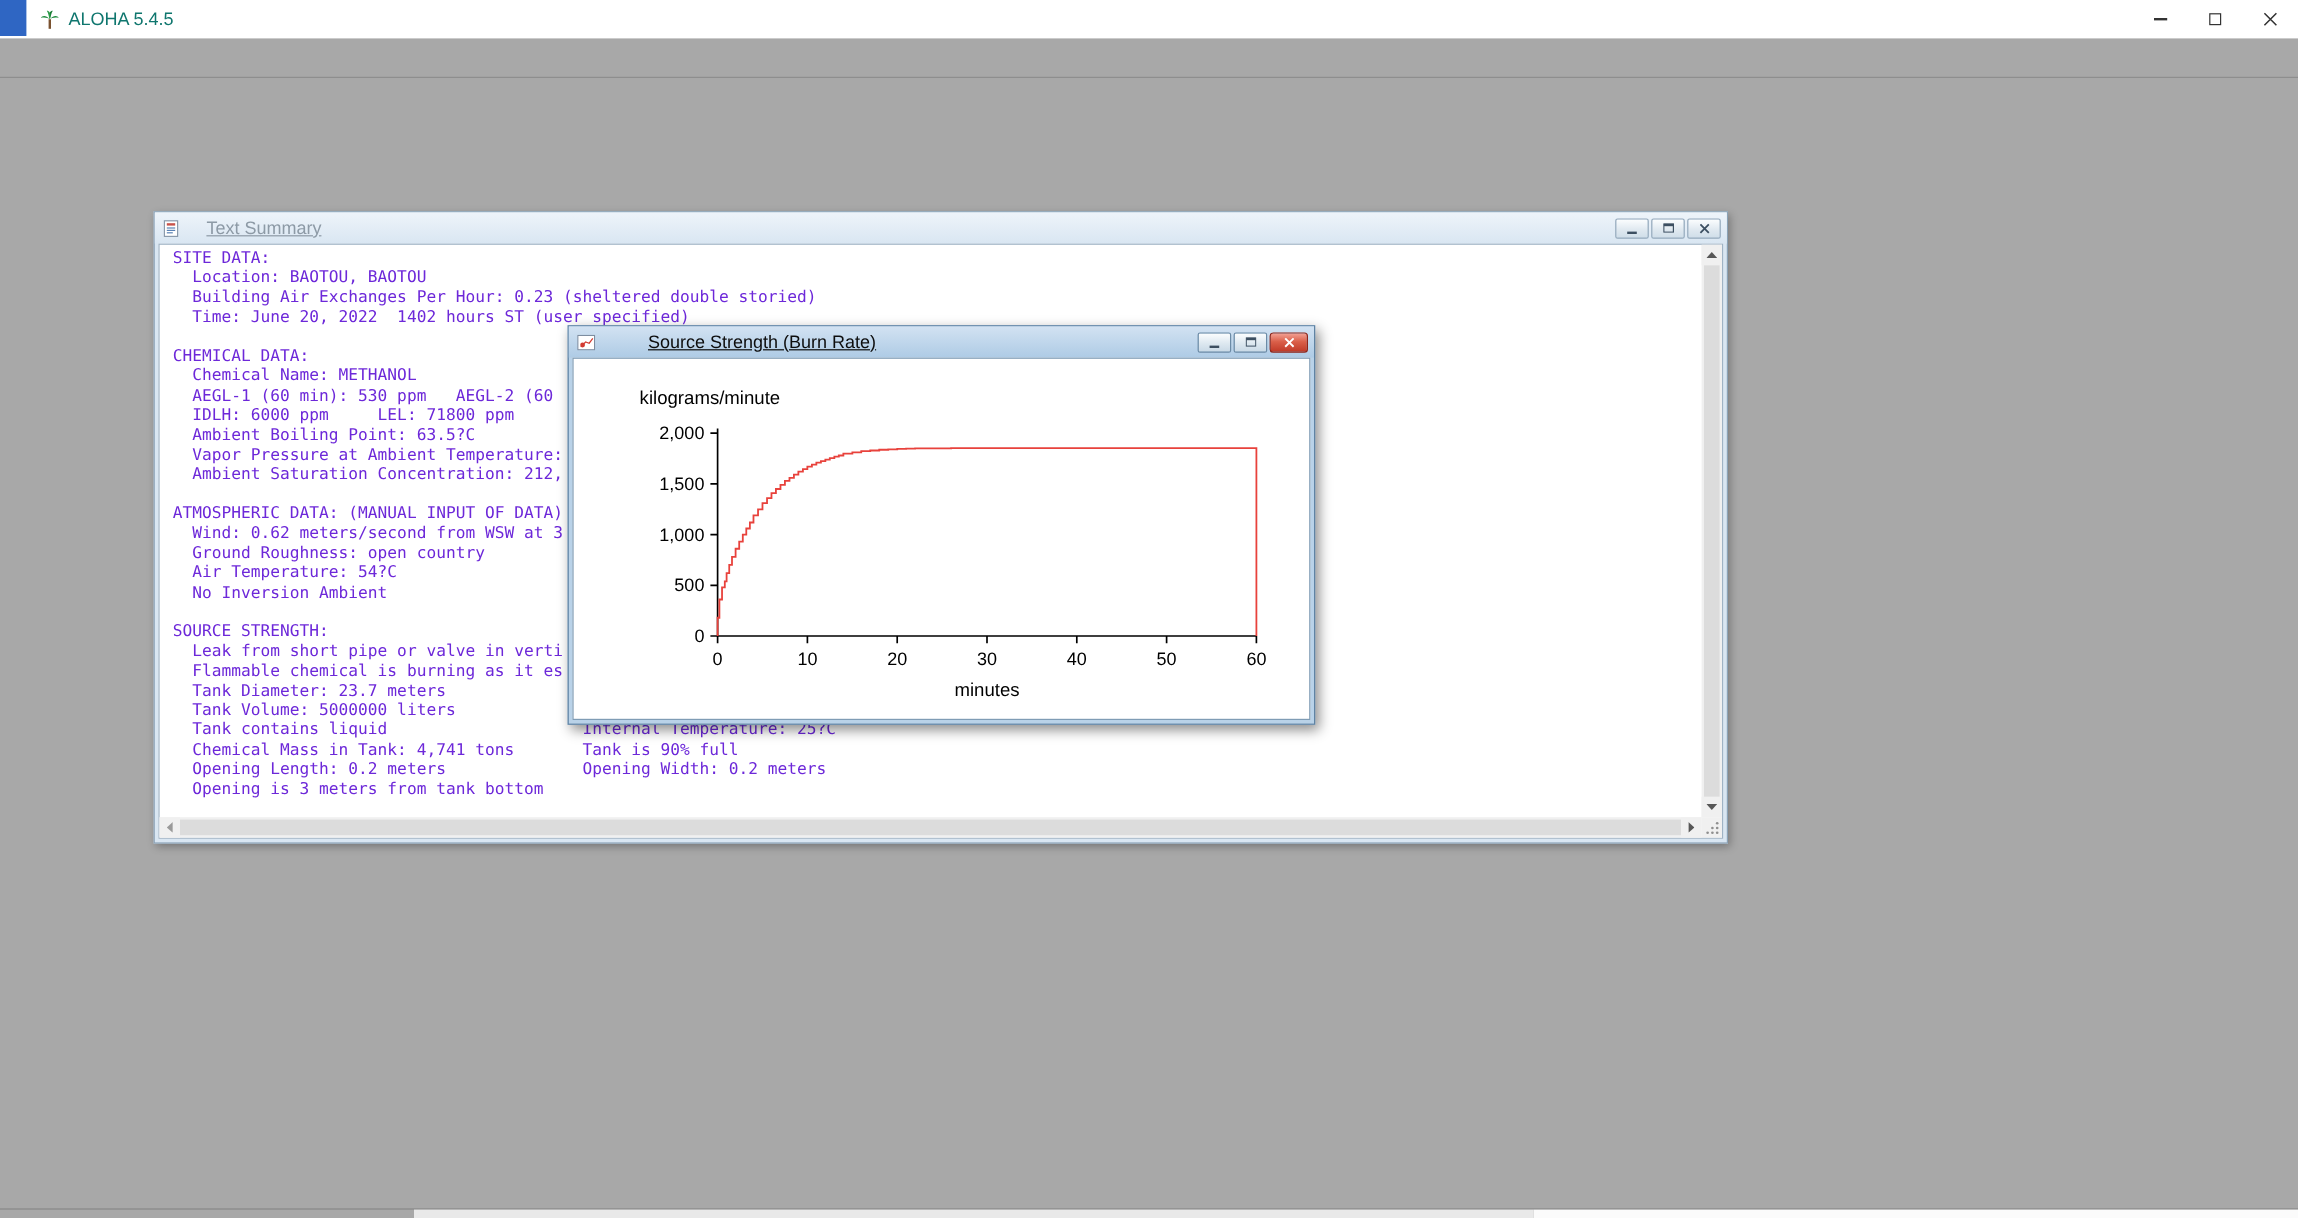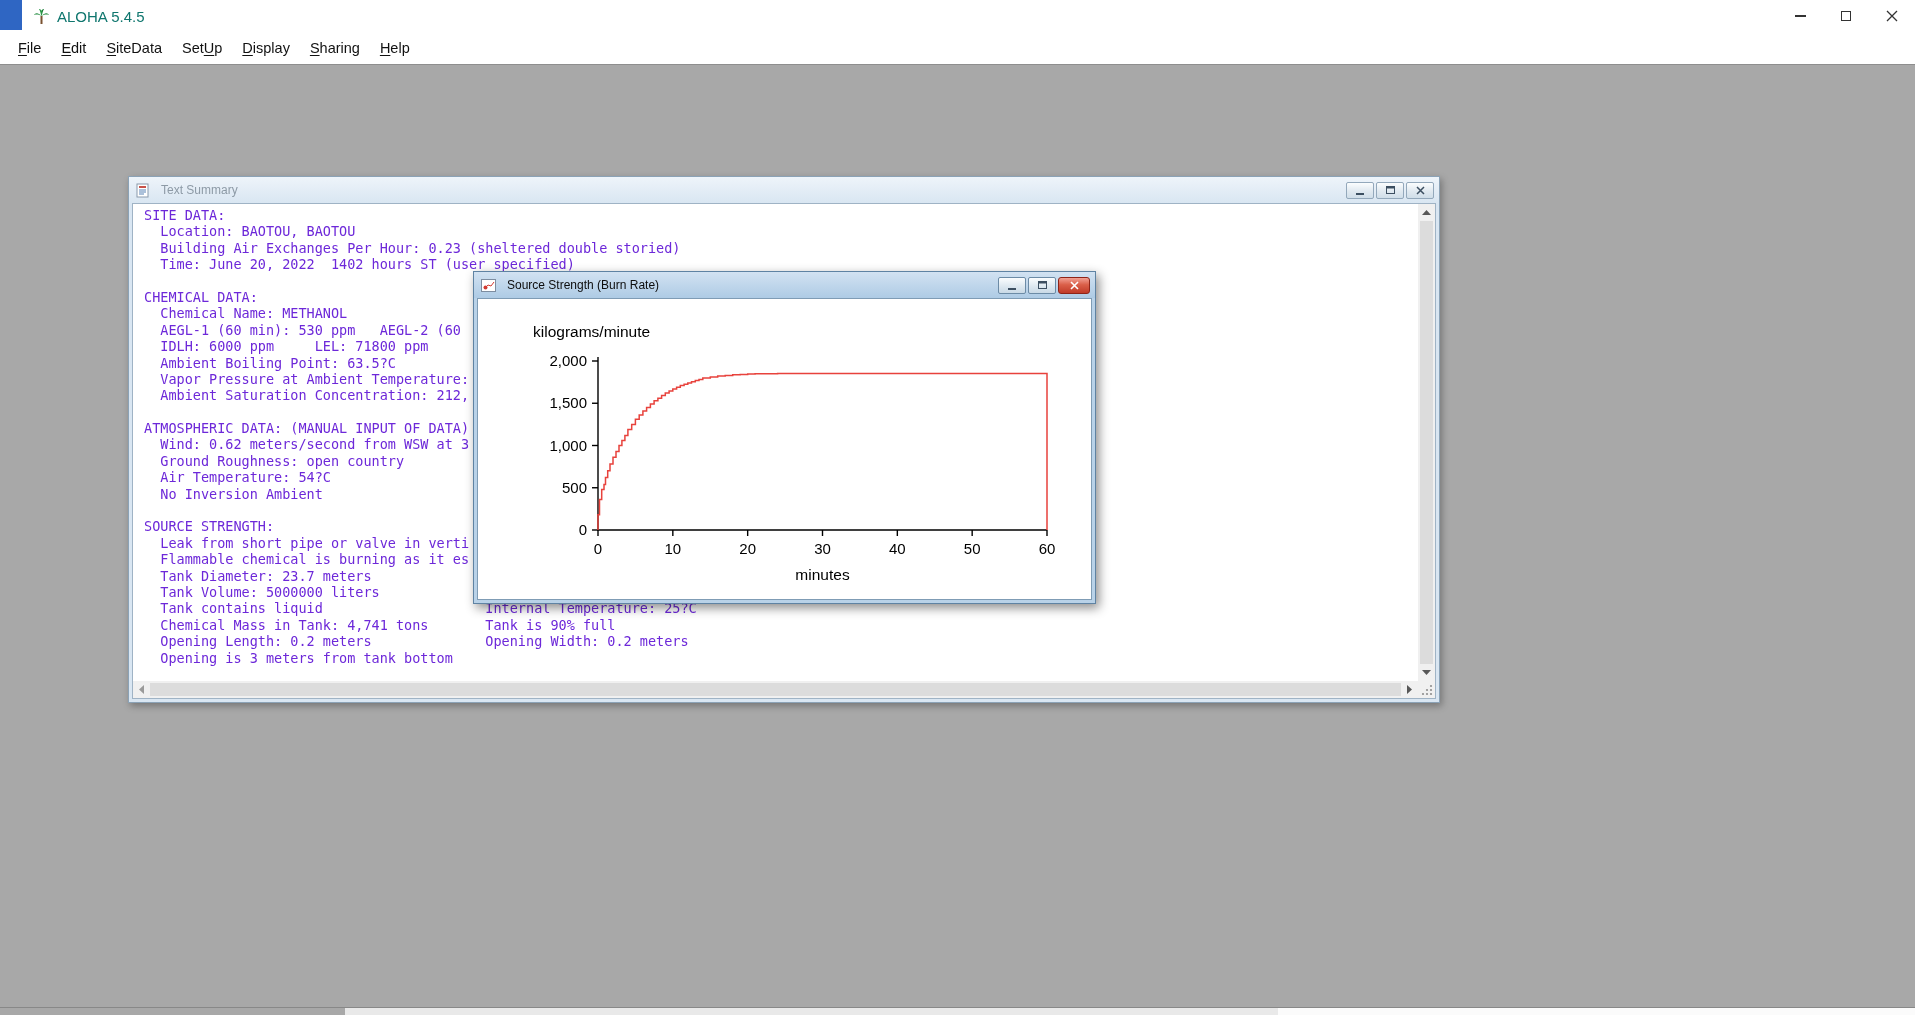--- a/index.html
+++ b/index.html
@@ -22,21 +22,21 @@
 
   .mdi { position:absolute; left:0; top:64px; width:100%; height:943px; background:#a8a8a8; border-top:1px solid #8e8e8e; }
 
   .bottom-strips { position:absolute; left:0; bottom:0; width:100%; height:8px; border-top:1px solid #888; }
   .strip-light { position:absolute; left:345px; top:0; width:933px; height:8px; background:#e9e9e9; }
   .strip-white { position:absolute; left:1278px; top:0; width:637px; height:8px; background:#fbfbfb; }
 
   
   .child-window { position:absolute; }
   .cw-titlebar { height:26px; display:flex; align-items:center; padding:0 5px 0 7px; }
-  .cw-title { margin-left:11px; font-size:12px; white-space:nowrap; }
+  .cw-title { margin-left:22px; font-size:15px; white-space:nowrap;text-decoration:underline; }
   .cw-buttons { margin-left:auto; display:flex; gap:2px; align-items:center; }
   .cwb { width:28px; height:17px; border-radius:2px; display:flex; align-items:center; justify-content:center; cursor:default; }
 
   
   .text-summary { left:128px; top:111px; width:1312px; height:527px; background:#d9e6f2; border:1px solid #8ba2b6; box-shadow:2px 3px 7px rgba(0,0,0,0.30); }
   .text-summary .cw-titlebar { background:linear-gradient(#eef4fa,#d9e6f2); }
   .text-summary .cw-title { color:#8d9aa6; }
   .text-summary .cwb { border:1px solid #93a8bb; background:linear-gradient(#fbfdfe,#e0e9f0 55%,#d0dee9); }
   .ts-content { position:absolute; left:3px; right:3px; top:26px; bottom:3px; background:#fff; border:1px solid #9fb3c5; }
   .summary-text { position:absolute; left:0; top:0; right:17px; bottom:17px; overflow:hidden; padding:3px 0 0 11px;
@@ -48,21 +48,21 @@
   .hscroll { position:absolute; left:0; right:17px; bottom:0; height:17px; background:#f0f0f0; }
   .sb-btn { position:absolute; width:17px; height:17px; display:flex; align-items:center; justify-content:center; background:#f0f0f0; }
   .sb-up { top:0; left:0; } .sb-down { bottom:0; left:0; }
   .sb-left { left:0; top:0; } .sb-right { right:0; top:0; }
   .v-thumb { position:absolute; left:2px; right:2px; top:17px; bottom:17px; background:#dcdcdc; }
   .h-thumb { position:absolute; top:2px; bottom:2px; left:17px; right:17px; background:#dcdcdc; }
   .sb-corner { position:absolute; right:0; bottom:0; width:17px; height:17px; background:#f0f0f0; display:flex; align-items:flex-end; justify-content:flex-end; }
 
   
   .burn-rate { left:473px; top:206px; width:623px; height:333px; background:#b9d2e8; border:1px solid #5f83a3; box-shadow:3px 4px 10px rgba(0,0,0,0.45); }
-  .burn-rate .cw-titlebar { background:linear-gradient(#d2e2f2,#aecbe5); }
+  .burn-rate .cw-titlebar { background:linear-gradient(#d2e2f2,#aecbe5);gap:22px; }
   .burn-rate .cw-title { color:#0d0d0d; }
   .burn-rate .cwb { border:1px solid #6c8ba6; background:linear-gradient(#fbfdfe,#dde8f0 55%,#c9d9e6); }
   .burn-rate .cwb.close-red { width:32px; border:1px solid #8e2418; border-radius:3px; background:linear-gradient(#f2a093,#da5f49 45%,#c03a28); }
   .br-content { position:absolute; left:3px; right:3px; top:26px; bottom:3px; background:#fff; border:1px solid #7f9cb5; }
   .chart-svg { display:block; }
 
   .g-cmin { width:8px; height:2px; background:#3c4f61; margin-top:7px; }
   .close-red .x-stroke { stroke:#fff; }
   .x-stroke { stroke:#3c4f61; }
 </style>
@@ -91,29 +91,20 @@
           <span class="g-maxbox"></span>
         </div>
       <div class="app-wc">
         <svg width="12" height="12" viewBox="0 0 12 12">
           <path d="M1 1 L11 11 M11 1 L1 11" stroke="#333" stroke-width="1.3"></path>
         </svg>
       </div>
     </div>
   </div>
 
-  <div class="menubar" id="menubar">
-      <div class="menu-item"><u>F</u>ile</div>
-      <div class="menu-item"><u>E</u>dit</div>
-      <div class="menu-item"><u>S</u>iteData</div>
-      <div class="menu-item">Set<u>U</u>p</div>
-      <div class="menu-item"><u>D</u>isplay</div>
-      <div class="menu-item"><u>S</u>haring</div>
-      <div class="menu-item"><u>H</u>elp</div>
-    </div>
 
   <div class="mdi">
 
     <div class="child-window text-summary">
       <div class="cw-titlebar">
         <span style="display:inline-flex;">
           <svg width="14" height="15" viewBox="0 0 14 15">
             <rect x="1" y="1" width="11" height="13" fill="#fff" stroke="#8a9aac"></rect>
             <rect x="3" y="3" width="7" height="2" fill="#c8524a"></rect>
             <rect x="3" y="6.5" width="7" height="1" fill="#5b83b5"></rect>

